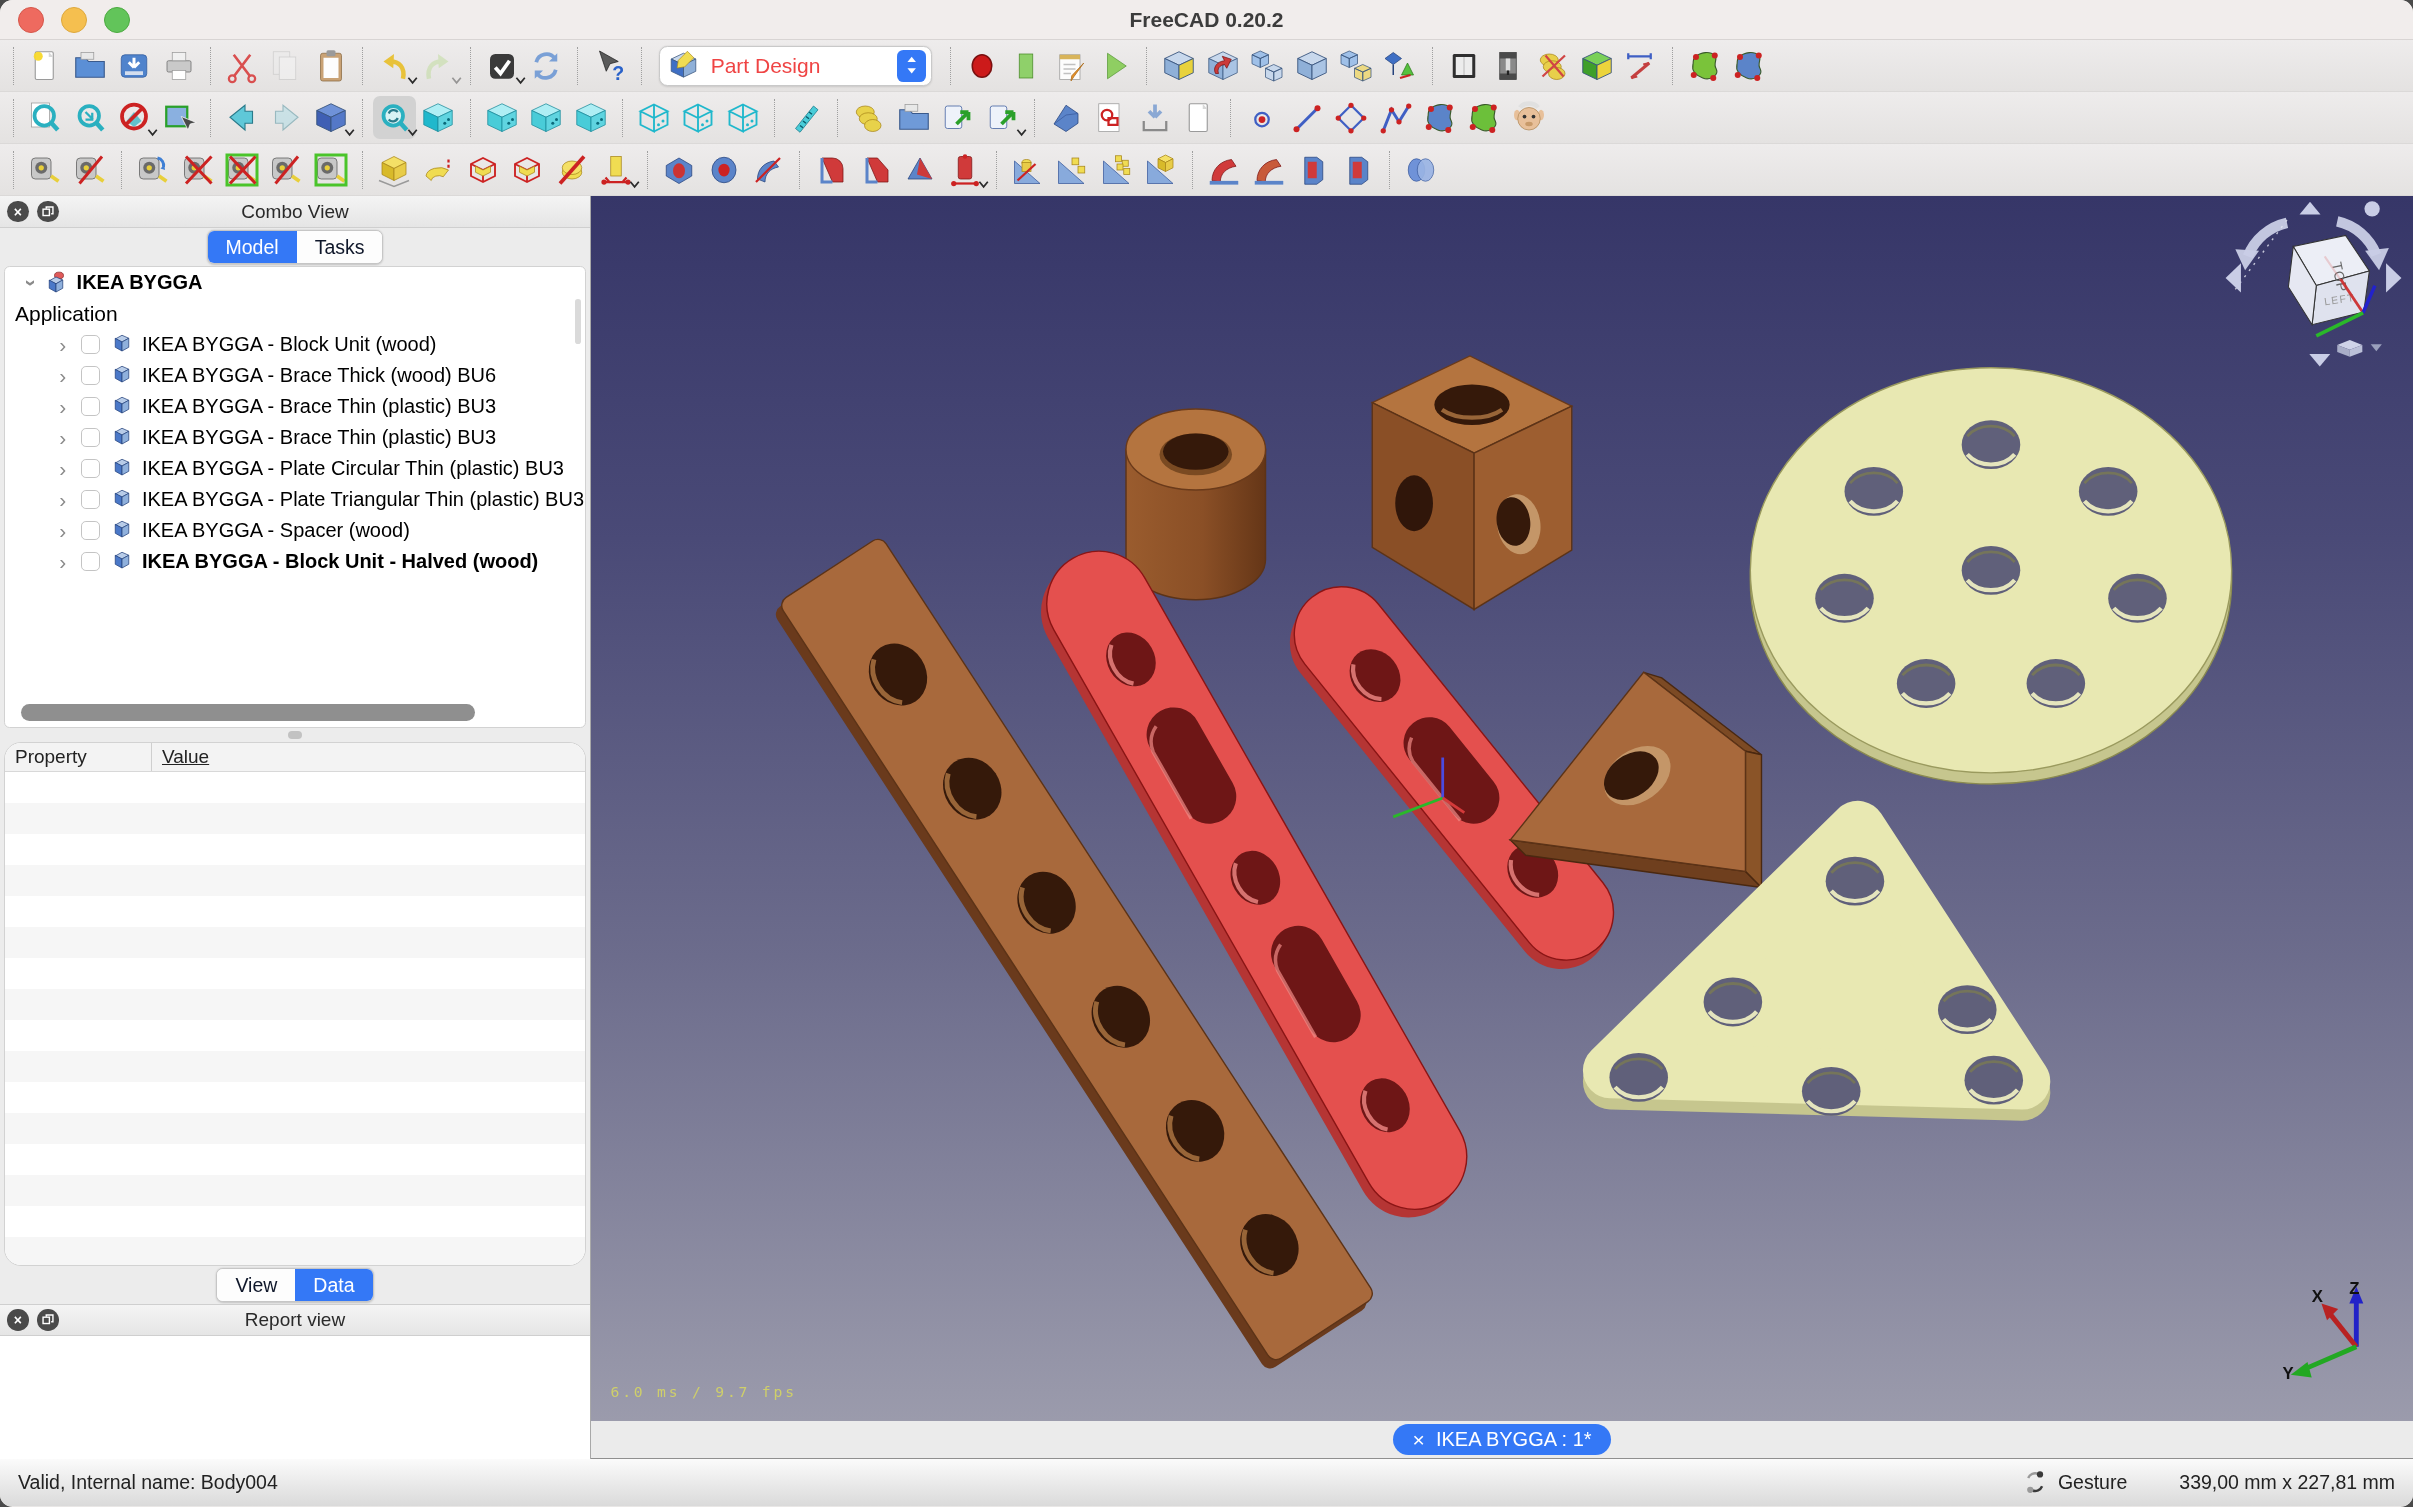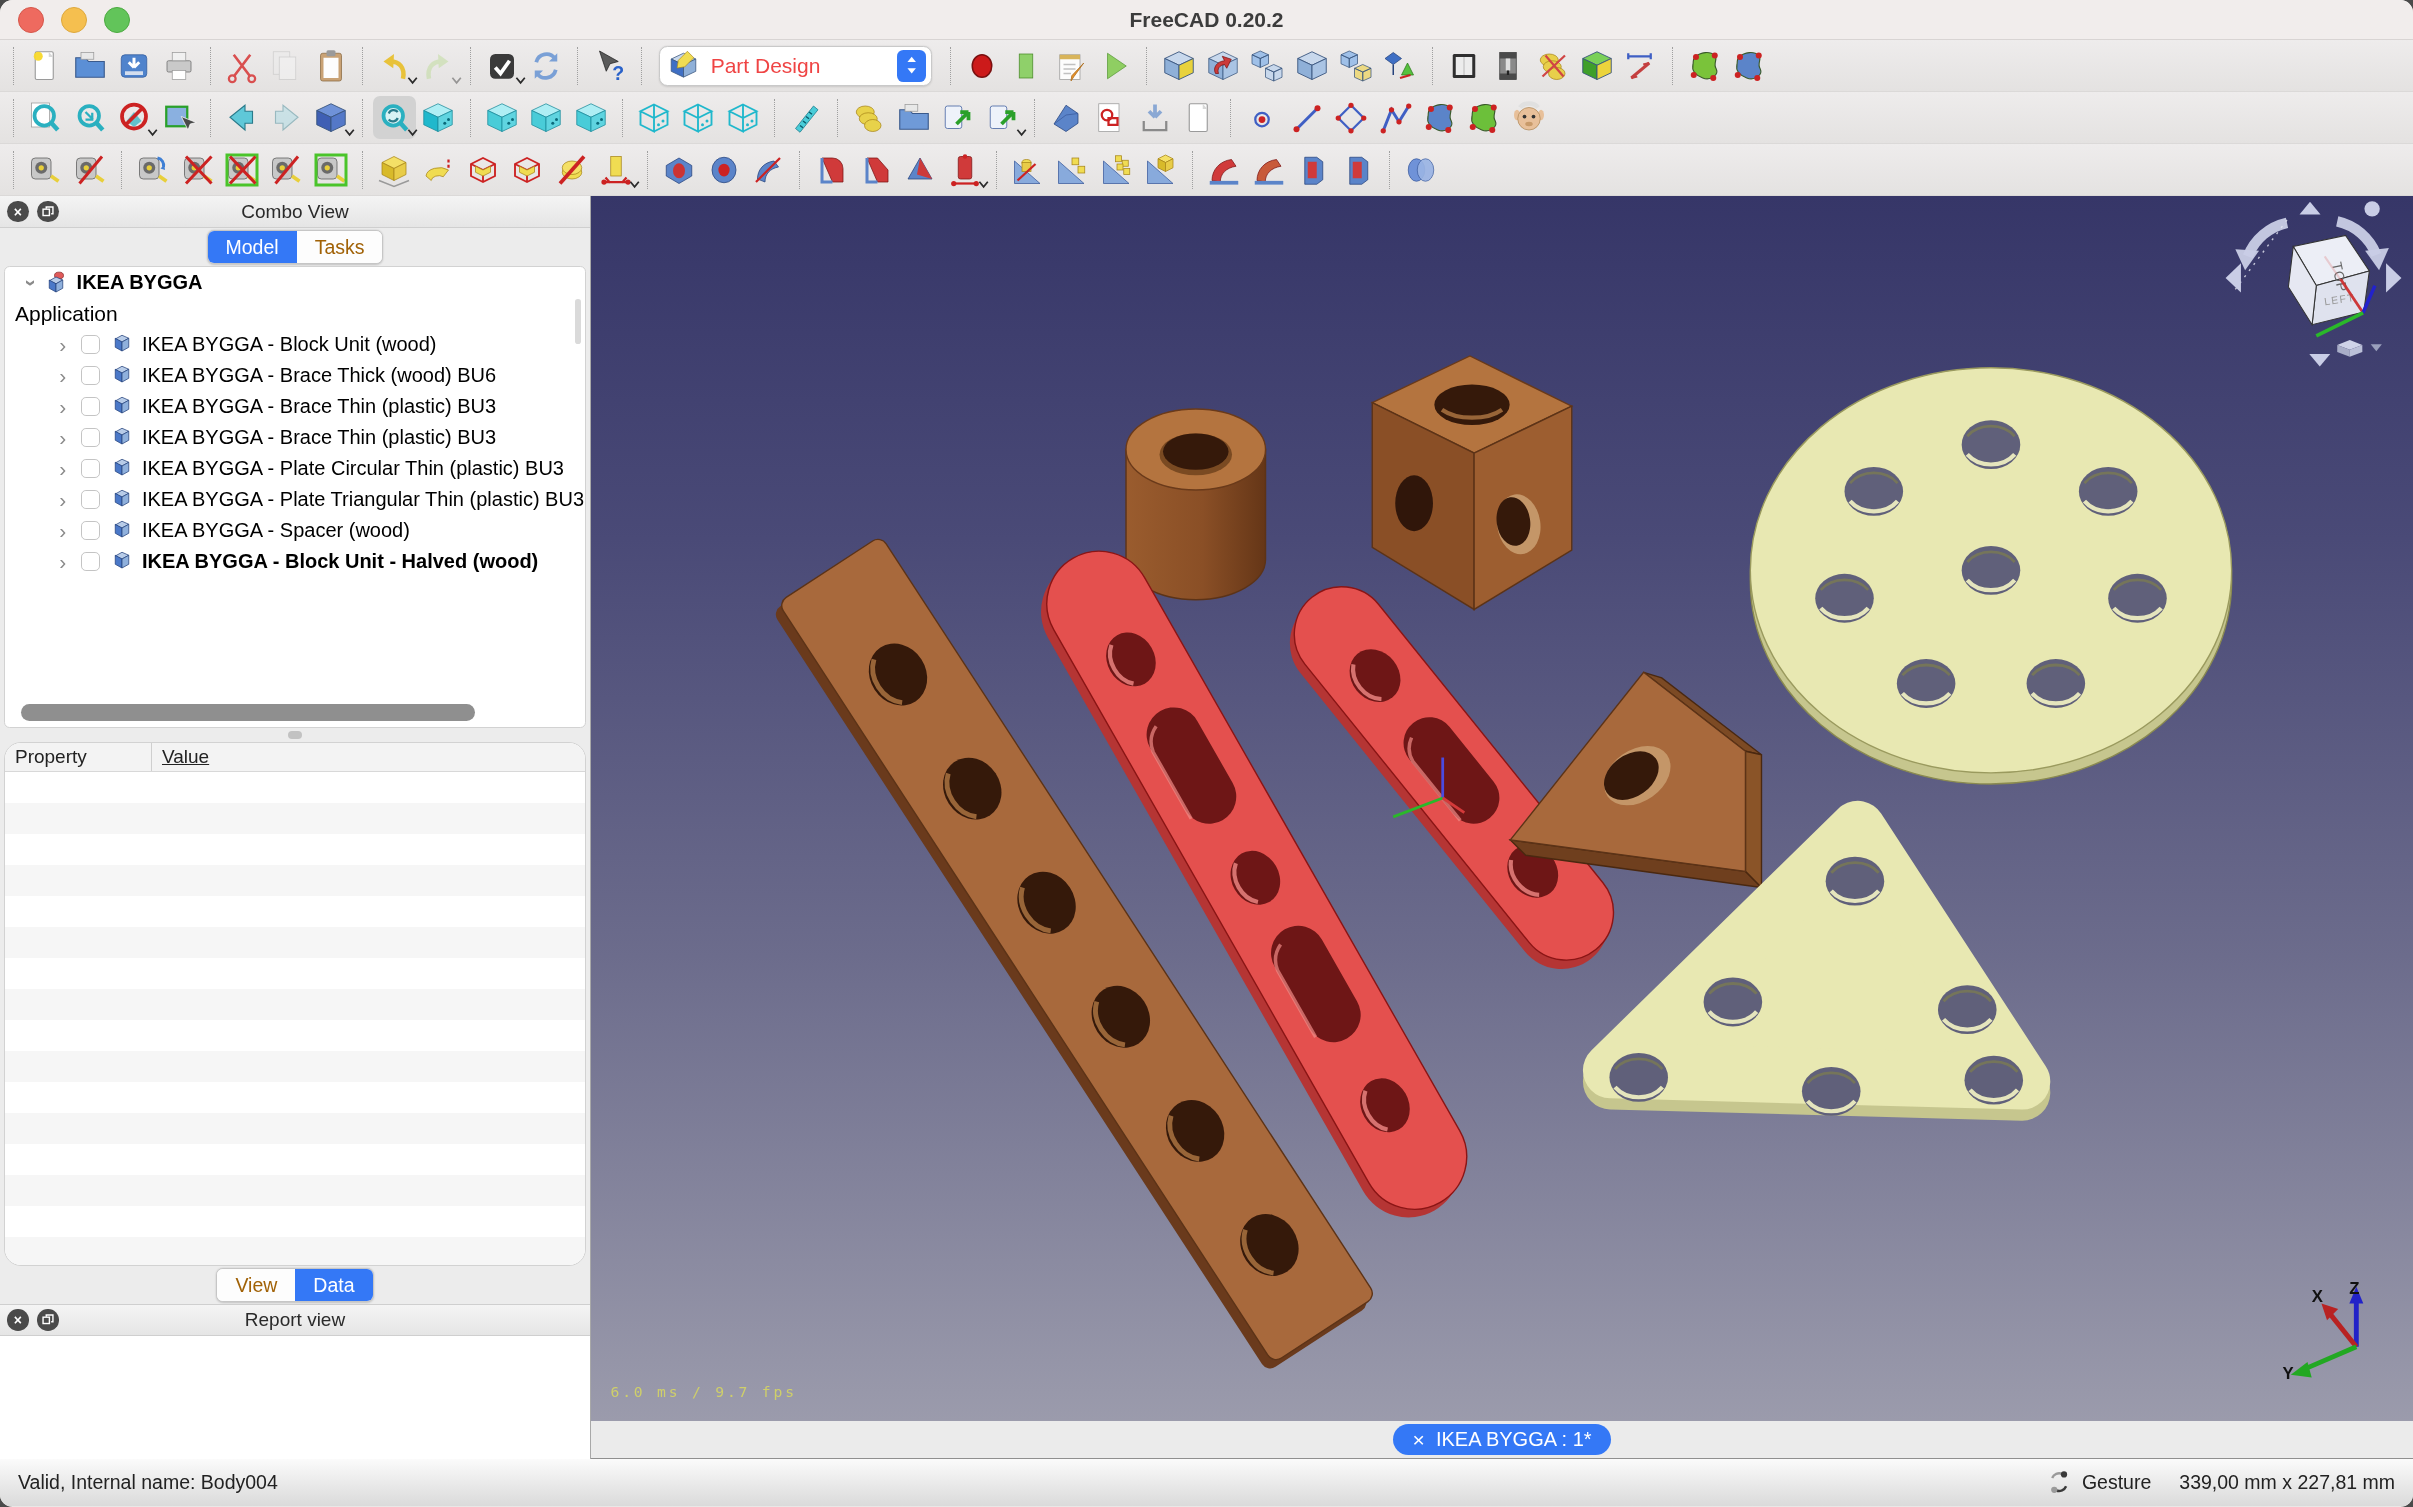--- a/index.html
+++ b/index.html
@@ -48,21 +48,21 @@
                   justify-content:center; position:relative; flex:0 0 auto; }
   .ph-buttons { position:absolute; left:7px; display:flex; gap:8.4px; }
   .phbtn { width:21.6px; height:21.6px; border-radius:50%; background:#4a4a4a; color:#fff;
            display:flex; align-items:center; justify-content:center; font-size:14px; font-weight:bold; }
   .phbtn svg { width:12px; height:12px; }
   .ph-title { font-size:19px; color:#2a2a2a; }
 
   .seg-row { height:38px; display:flex; align-items:center; justify-content:center; flex:0 0 auto; }
   .seg { display:flex; border:0.7px solid #c6c6c6; border-radius:7px; overflow:hidden;
          background:#fdfdfd; box-shadow:0 0.7px 2.1px rgba(0,0,0,.18); }
-  .seg-item { font-size:19.5px; padding:4.9px 18px; color:#a16207; background:#fdfdfd; }
+  .seg-item { font-size:19.5px; padding:4.9px 18px; color:#0f172a; background:#fdfdfd; }
   .seg-item.sel { background:#3478f6; color:#fff; }
 
   .tree-box { margin:0 4.2px; background:#fff; border:0.7px solid #d2d2d2; border-radius:5.6px;
               height:462px; overflow:hidden; position:relative; flex:0 0 auto; }
   .tree-header { height:29px; background:#f6f6f6; border-bottom:0.7px solid #e2e2e2;
                  display:flex; align-items:center; padding-left:9.8px; font-size:19px; color:#222; }
   .trow { height:31px; display:flex; align-items:center; font-size:20px; color:#000; }
   .trow.app { padding-left:9.8px; font-size:21px; }
   .trow.doc { padding-left:14px; font-weight:bold; }
   .trow.item { padding-left:45px; }
@@ -110,21 +110,21 @@
   .tabstrip { height:38px; background:#ebebeb; border-bottom:1.4px solid #8f8f8f;
               display:flex; align-items:center; justify-content:center; }
   .doctab { height:31px; background:#3478f6; color:#fff; border-radius:15.4px;
             display:flex; align-items:center; gap:11.2px; padding:0 19.5px; font-size:20px; }
   .doctab .x { font-size:21px; line-height:1; }
 
   
   .statusbar { height:47px; background:linear-gradient(#fbfbfb,#dadada);
                display:flex; align-items:center; padding:0 18px; font-size:19.5px; color:#222; }
   .sb-left { flex:1; }
-  .sb-right { display:flex; align-items:center; gap:28px; }
+  .sb-right { display:flex; align-items:center; gap:52px; }
   .gesture { display:flex; align-items:center; gap:11.2px; }
   .gesture svg { width:22.3px; height:22.3px; }
 </style>
 </head>
 <body>
 
 <div class="window">
 
   <div class="titlebar">
     <div class="traffic">

